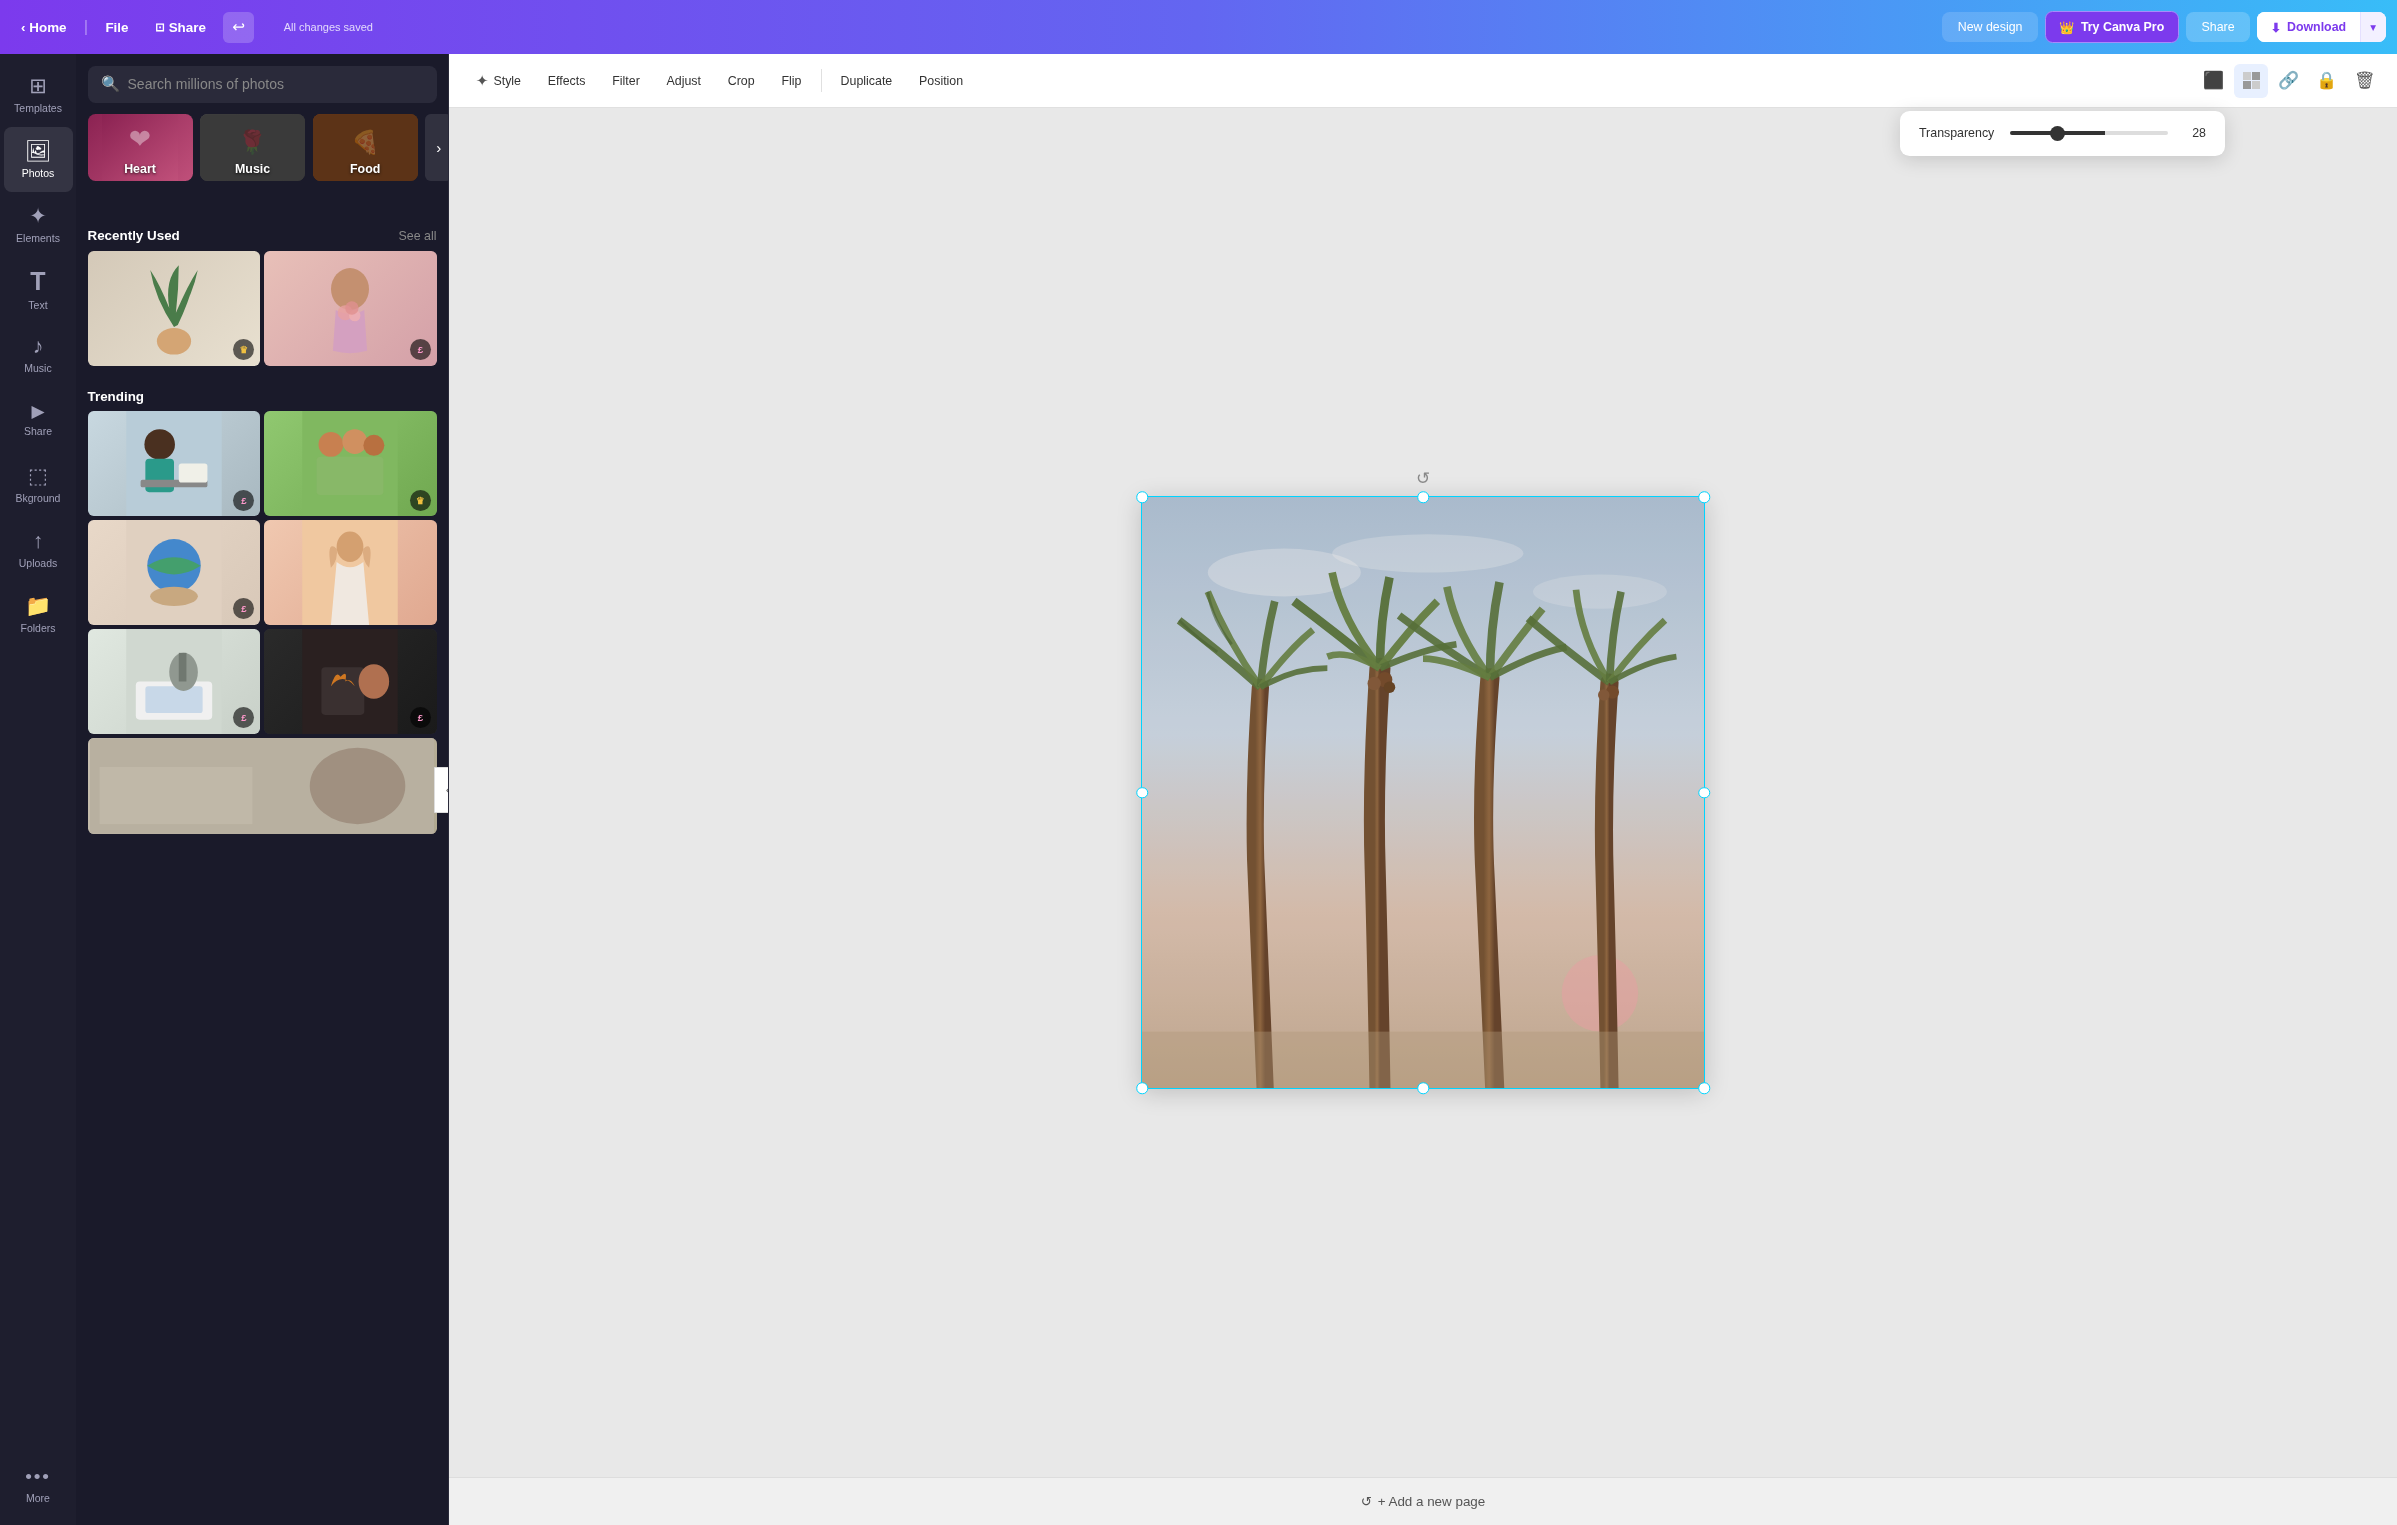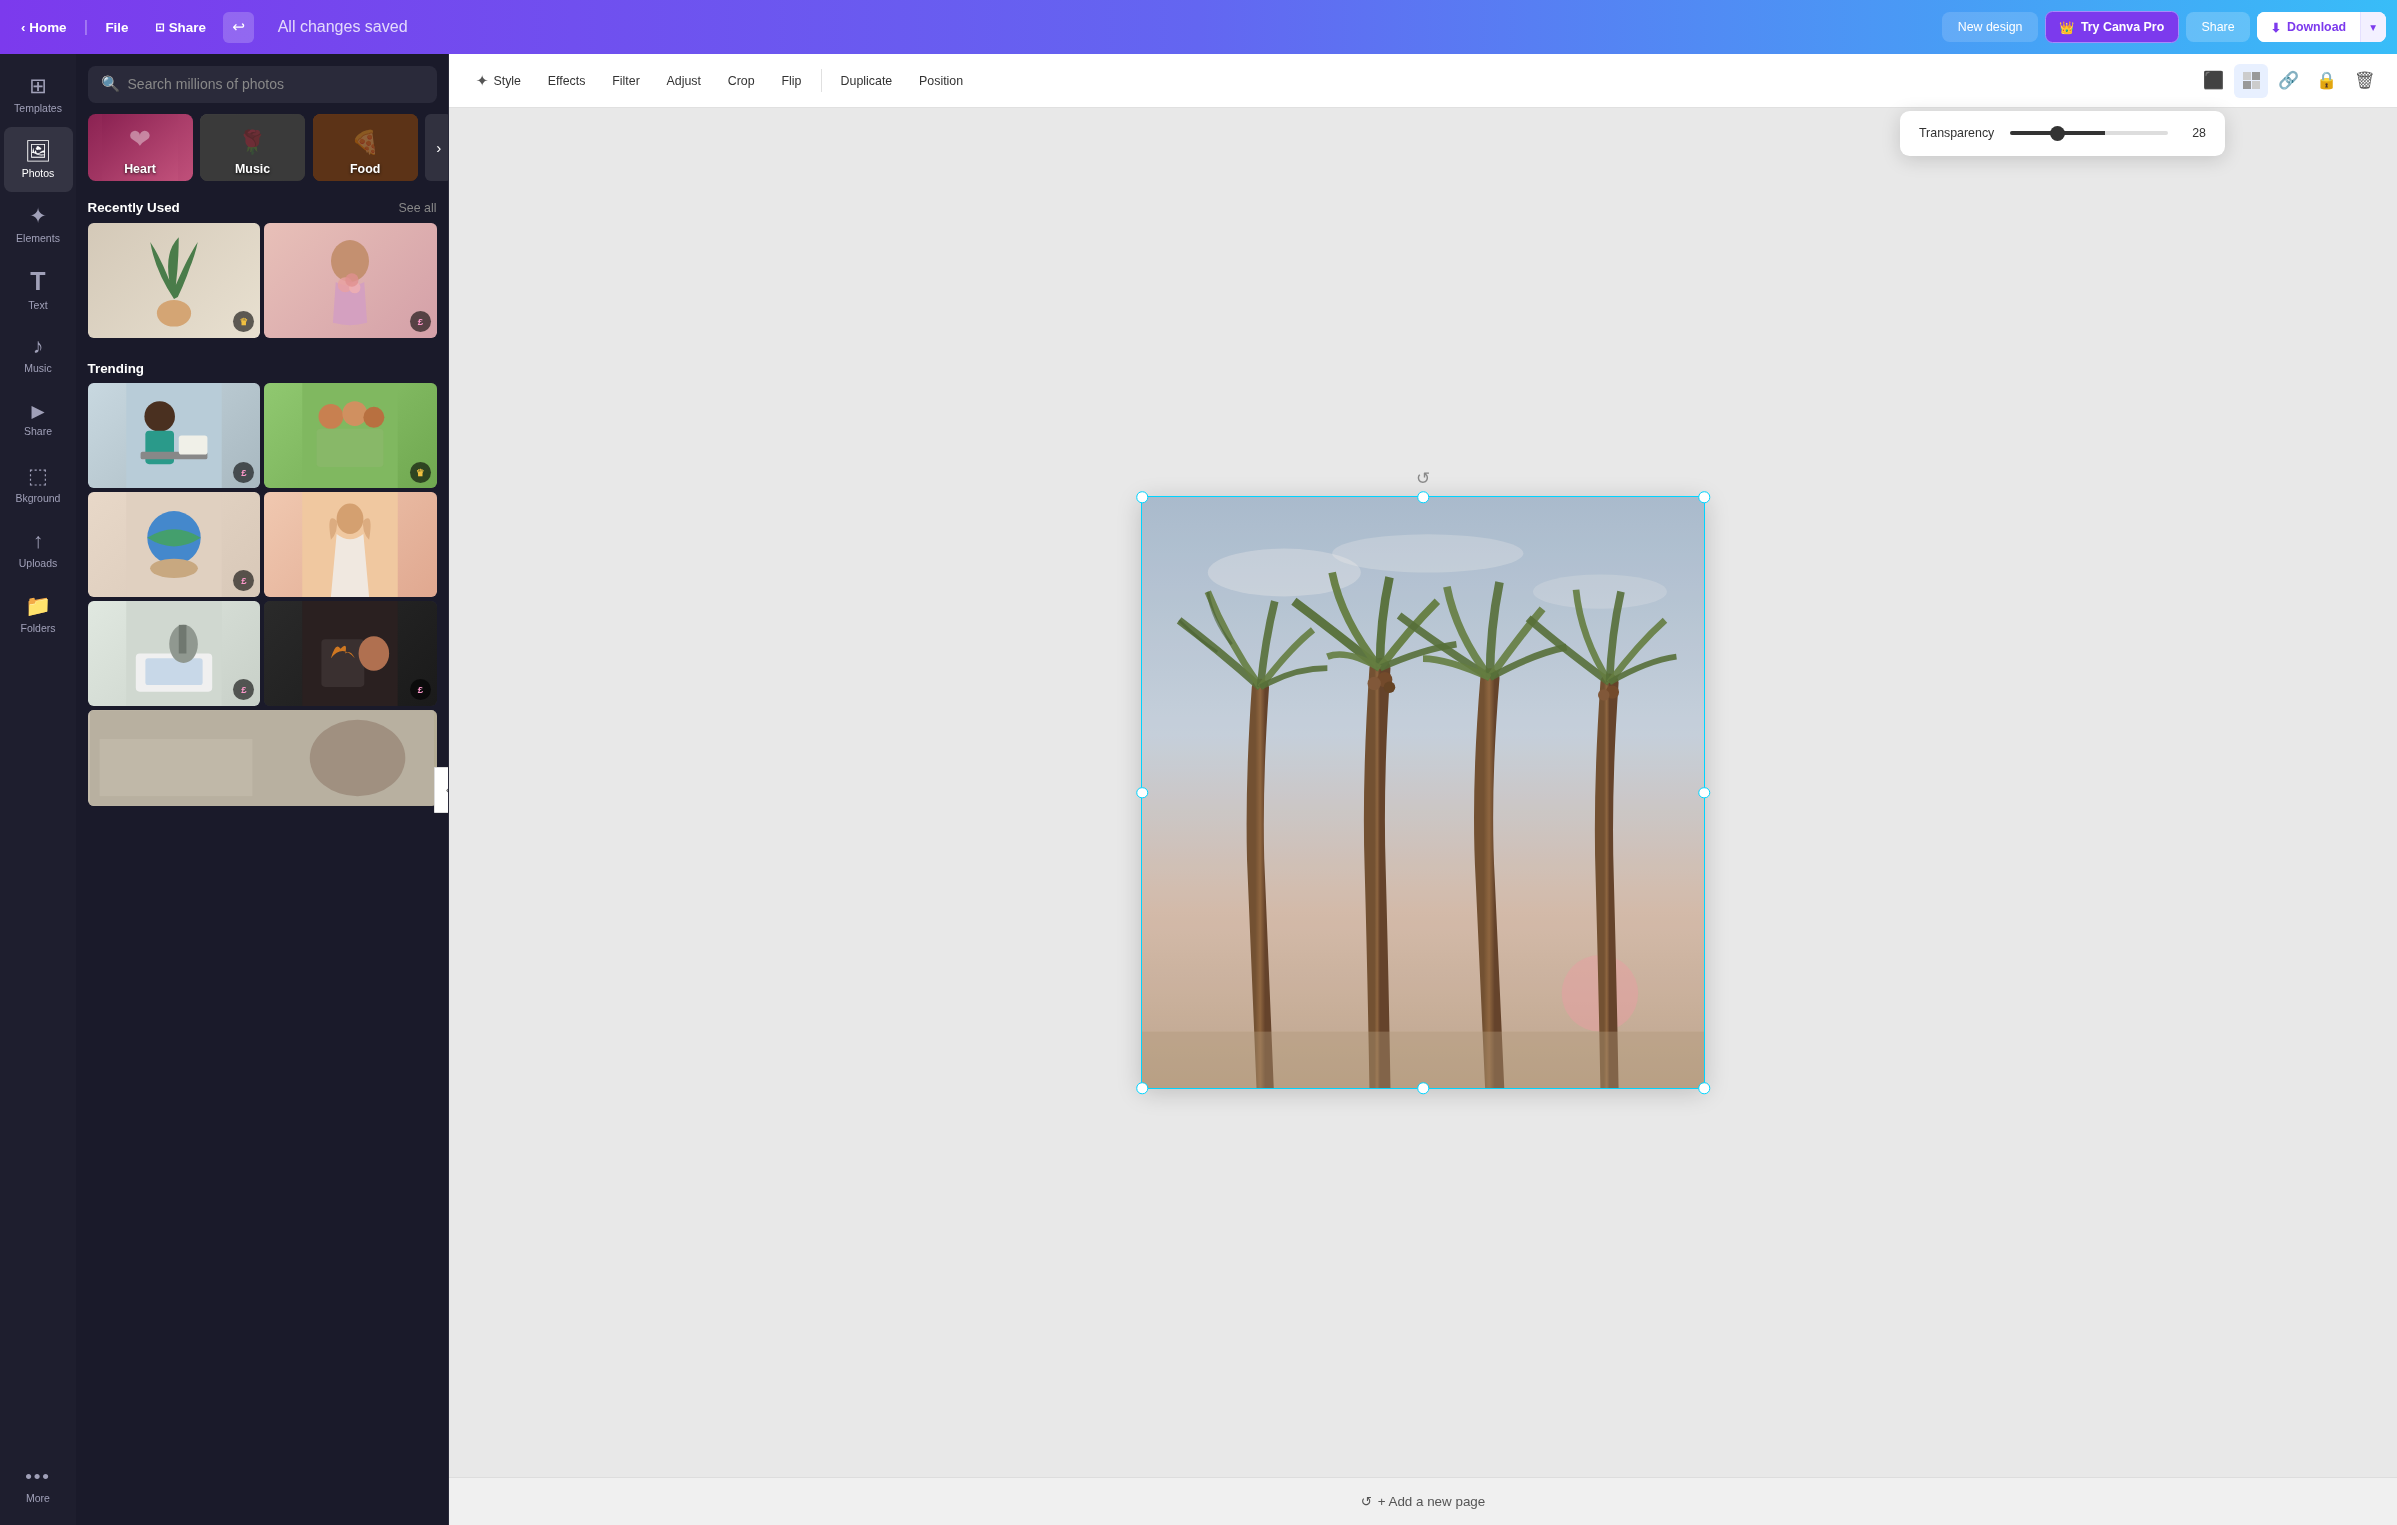--- a/index.html
+++ b/index.html
@@ -7,21 +7,21 @@
 
     
     .top-nav {
       display: flex; align-items: center; background: linear-gradient(90deg, #7c3aed, #6366f1, #38bdf8);
       height: 54px; padding: 0 11.5px; gap: 7.6px; flex-shrink: 0; z-index: 100;
     }
     .nav-home { display: flex; align-items: center; gap: 3.8px; color: white; font-size: 13.4px; font-weight: 600; padding: 5.7px 9.6px; border-radius: 5.7px; cursor: pointer; }
     .nav-divider { color: rgba(255,255,255,0.4); font-size: 17px; }
     .nav-file, .nav-resize { color: white; font-size: 13.4px; font-weight: 700; padding: 5.7px 9.6px; border-radius: 5.7px; cursor: pointer; display: flex; align-items: center; gap: 3.8px; }
     .undo-btn { background: rgba(255,255,255,0.2); border: none; color: white; width: 31px; height: 31px; border-radius: 5.7px; cursor: pointer; font-size: 15.3px; display: flex; align-items: center; justify-content: center; }
-    .saved-text { color: rgba(255,255,255,0.8); font-size: 16px; margin-left: 16px; }
+    .saved-text { color: rgba(255,255,255,0.8); font-size: 11px; margin-left: 22px; }
     .nav-spacer { flex: 1; }
     .new-design-btn { background: rgba(255,255,255,0.15); border: none; color: white; padding: 7.6px 15.3px; border-radius: 7.6px; font-size: 12.4px; font-weight: 500; cursor: pointer; }
     .try-pro-btn { background: #7c3aed; border: 1.9px solid #a78bfa; color: white; padding: 7.6px 13.4px; border-radius: 7.6px; font-size: 12.4px; font-weight: 600; cursor: pointer; display: flex; align-items: center; gap: 5.7px; }
     .share-btn { background: rgba(255,255,255,0.2); border: none; color: white; padding: 7.6px 15.3px; border-radius: 7.6px; font-size: 12.4px; font-weight: 500; cursor: pointer; }
     .download-btn-wrap { display: flex; align-items: center; background: white; border-radius: 7.6px; overflow: hidden; }
     .download-btn { background: white; border: none; color: #7c3aed; padding: 7.6px 13.4px; font-size: 12.4px; font-weight: 600; cursor: pointer; display: flex; align-items: center; gap: 5.7px; }
     .download-chevron { background: #f3f0ff; border: none; color: #7c3aed; padding: 7.6px 9.6px; font-size: 11.5px; cursor: pointer; border-left: 1px solid #e5e0ff; }
 
     
     .main-area { display: flex; flex: 1; overflow: hidden; }
@@ -85,21 +85,21 @@
 
     
     .section-header {
       display: flex; justify-content: space-between; align-items: center;
       padding: 7.6px 11.5px 7.6px; color: white;
     }
     .section-title { font-size: 13.4px; font-weight: 600; }
     .see-all-btn { color: #888; font-size: 12.4px; cursor: pointer; }
 
     
-    .photos-panel { overflow-y: auto; flex: 1; padding-bottom: 11.5px; }
+    .photos-panel { overflow-y: auto; flex: 1; padding-bottom: 11.5px; margin-top: 28px; }
     .photos-panel::-webkit-scrollbar { width: 3.8px; }
     .photos-panel::-webkit-scrollbar-track { background: transparent; }
     .photos-panel::-webkit-scrollbar-thumb { background: #444; border-radius: 1.9px; }
 
     .recently-used-grid {
       display: grid; grid-template-columns: 1fr 1fr; gap: 3.8px; padding: 0 11.5px;
     }
     .trending-grid {
       display: grid; grid-template-columns: 1fr 1fr; gap: 3.8px; padding: 0 11.5px;
     }

